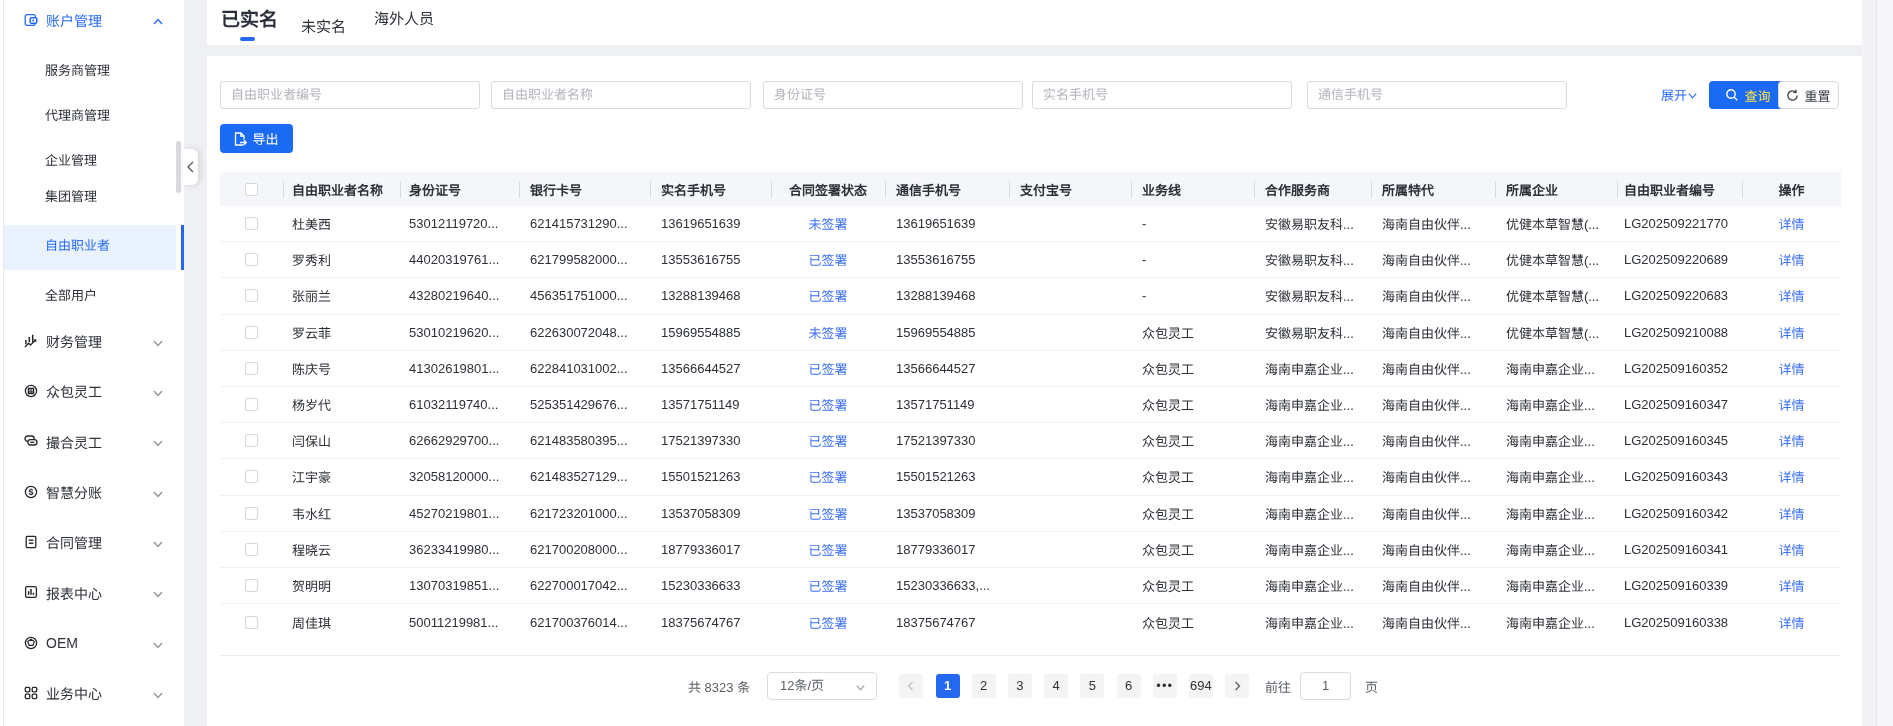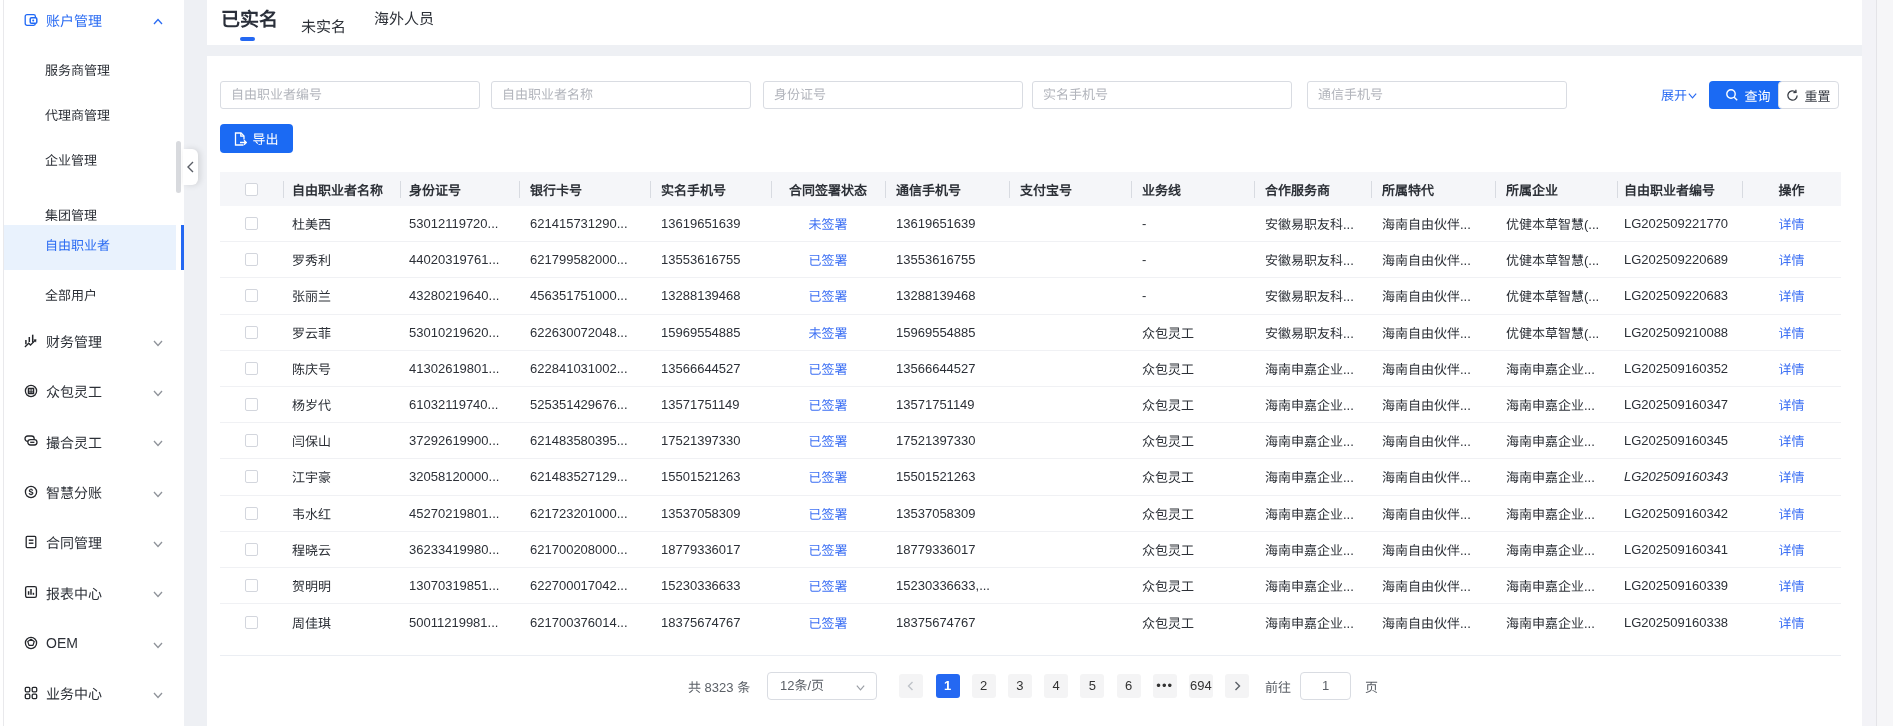--- a/index.html
+++ b/index.html
@@ -28,21 +28,21 @@
 #tabs { position:absolute; left:0; top:0; width:100%; height:46px; background:#fff; }
 .tab0 { position:absolute; left:14px; top:4px; font-size:19px; font-weight:bold; color:#2a2f3a; }
 .tabbar { position:absolute; left:33px; top:36.5px; width:15px; height:4px; border-radius:2px; background:#2468f2; }
 .tab1 { position:absolute; left:94px; top:15px; font-size:15px; color:#2c3037; }
 .tab2 { position:absolute; left:167px; top:7px; font-size:15px; color:#2c3037; }
 #band { position:absolute; left:-23px; top:45px; width:1678px; height:11px; background:#eef0f4; }
 
 .finput { position:absolute; top:81px; height:28px; width:260px; border:1px solid #d9dce2; border-radius:3px; background:#fff; font-size:13px; color:#b2b5bc; line-height:26px; padding-left:10px; }
 #expand { position:absolute; left:1454px; top:85px; font-size:13px; color:#2b6cf3; }
 .btn { position:absolute; top:81px; height:28px; border-radius:4px; font-size:13px; display:flex; align-items:center; justify-content:center; }
-#btn-q { left:1502px; width:78px; background:#1b6af3; color:#ffffff; }
+#btn-q { left:1502px; width:78px; background:#1b6af3; color:#fde047; }
 #btn-r { left:1571px; width:61px; background:#fff; border:1px solid #d9dce2; color:#383d45; }
 #btn-e { position:absolute; left:13px; top:124px; width:73px; height:29px; background:#1b6af3; border-radius:4px; color:#fff; font-size:13px; display:flex; align-items:center; justify-content:center; }
 
 
 #table { position:absolute; left:13px; top:172px; width:1621px; }
 #thead { position:relative; height:34px; background:#f5f6f9; display:flex; }
 #thead .th { position:relative; font-size:13px; font-weight:bold; color:#2c3037; display:flex; align-items:center; padding-left:11px; }
 #thead .th.c { justify-content:center; padding-left:0; }
 #thead .th .sep { position:absolute; left:0; top:9px; width:1px; height:17px; background:#d8dbe1; }
 .trow { position:relative; height:36.2px; display:flex; border-bottom:1px solid #f0f1f4; }
@@ -87,21 +87,21 @@
 <div class="smi" style="top:45px;height:45px;">
       <span class="tx" style="top:15px;">服务商管理</span>
     </div>
 <div class="smi" style="top:90px;height:45px;">
       <span class="tx" style="top:15px;">代理商管理</span>
     </div>
 <div class="smi" style="top:135px;height:45px;">
       <span class="tx" style="top:15px;">企业管理</span>
     </div>
 <div class="smi" style="top:180px;height:45px;">
-      <span class="tx" style="top:25px;">集团管理</span>
+      <span class="tx" style="top:6px;">集团管理</span>
     </div>
 <div class="smi act" style="top:225px;height:45px;">
       <span class="bg"></span>
       <span class="bar"></span>
       <span class="tx" style="top:10px;">自由职业者</span>
     </div>
 <div class="smi" style="top:270px;height:45px;">
       <span class="tx" style="top:15px;">全部用户</span>
     </div>
 <div class="mi" style="top:315.7px;height:50.3px;">
@@ -357,21 +357,21 @@
         <div class="td" style="width:124px;">海南自由伙伴...</div>
         <div class="td" style="width:122px;">海南申嘉企业...</div>
         <div class="td" style="width:125px;">LG202509160347</div>
         <div class="td c blue" style="width:99px;">详情</div>
       </div>
 <div class="trow">
         <div class="td c" style="width:63px;">
           <span class="cb"></span>
         </div>
         <div class="td" style="width:117px;">闫保山</div>
-        <div class="td" style="width:119px;">37292619900...</div>
+        <div class="td" style="width:119px;">62662929700...</div>
         <div class="td" style="width:131px;">621483580395...</div>
         <div class="td" style="width:121px;">17521397330</div>
         <div class="td c blue" style="width:114px;">已签署</div>
         <div class="td" style="width:124px;">17521397330</div>
         <div class="td" style="width:122px;"></div>
         <div class="td" style="width:123px;">众包灵工</div>
         <div class="td" style="width:117px;">海南申嘉企业...</div>
         <div class="td" style="width:124px;">海南自由伙伴...</div>
         <div class="td" style="width:122px;">海南申嘉企业...</div>
         <div class="td" style="width:125px;">LG202509160345</div>
@@ -385,21 +385,21 @@
         <div class="td" style="width:119px;">32058120000...</div>
         <div class="td" style="width:131px;">621483527129...</div>
         <div class="td" style="width:121px;">15501521263</div>
         <div class="td c blue" style="width:114px;">已签署</div>
         <div class="td" style="width:124px;">15501521263</div>
         <div class="td" style="width:122px;"></div>
         <div class="td" style="width:123px;">众包灵工</div>
         <div class="td" style="width:117px;">海南申嘉企业...</div>
         <div class="td" style="width:124px;">海南自由伙伴...</div>
         <div class="td" style="width:122px;">海南申嘉企业...</div>
-        <div class="td" style="width:125px;font-style:italic;">LG202509160343</div>
+        <div class="td" style="width:125px;">LG202509160343</div>
         <div class="td c blue" style="width:99px;">详情</div>
       </div>
 <div class="trow">
         <div class="td c" style="width:63px;">
           <span class="cb"></span>
         </div>
         <div class="td" style="width:117px;">韦水红</div>
         <div class="td" style="width:119px;">45270219801...</div>
         <div class="td" style="width:131px;">621723201000...</div>
         <div class="td" style="width:121px;">13537058309</div>

